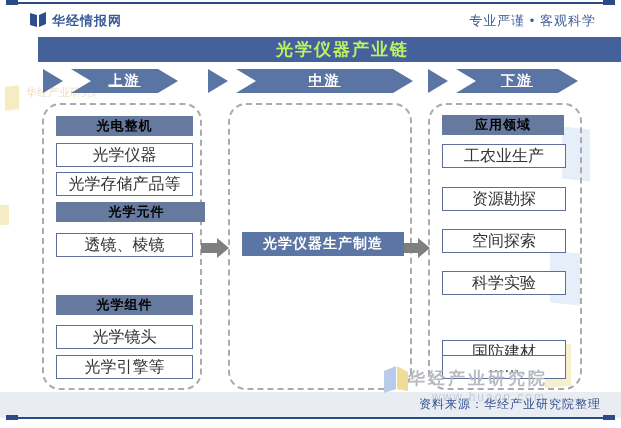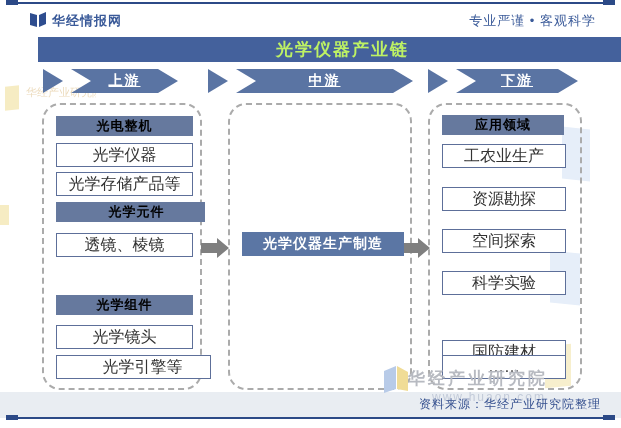--- a/index.html
+++ b/index.html
@@ -99,21 +99,21 @@
   </div>
 
   <div class="dashed" style="left:42px;top:103px;width:156px;height:283px;">
     <div class="hdr-box" style="left:12px;top:11px;width:137px;height:20px;">光电整机</div>
     <div class="item-box" style="left:12px;top:38px;width:135px;height:22px;">光学仪器</div>
     <div class="item-box" style="left:12px;top:67px;width:135px;height:22px;">光学存储产品等</div>
     <div class="hdr-box" style="left:12px;top:97px;width:137px;height:20px;padding-left:12px;">光学元件</div>
     <div class="item-box" style="left:12px;top:128px;width:135px;height:22px;">透镜、棱镜</div>
     <div class="hdr-box" style="left:12px;top:190px;width:137px;height:20px;">光学组件</div>
     <div class="item-box" style="left:12px;top:220px;width:135px;height:22px;">光学镜头</div>
-    <div class="item-box" style="left:12px;top:250px;width:135px;height:22px;padding-left:18px;">光学引擎等</div>
+    <div class="item-box" style="left:12px;top:250px;width:135px;height:22px;">光学引擎等</div>
   </div>
 
   <div class="dashed" style="left:228px;top:103px;width:180px;height:283px;">
     <div class="mid-box" style="left:12px;top:127px;width:162px;height:24px;">光学仪器生产制造</div>
   </div>
 
   <span class="abs" style="left:201px;top:237px;">
     <svg width="28" height="22" viewBox="0 0 28 22">
       <polygon points="0,6 16,6 16,1 28,11 16,21 16,16 0,16" fill="#7f7f7f"></polygon>
     </svg>

